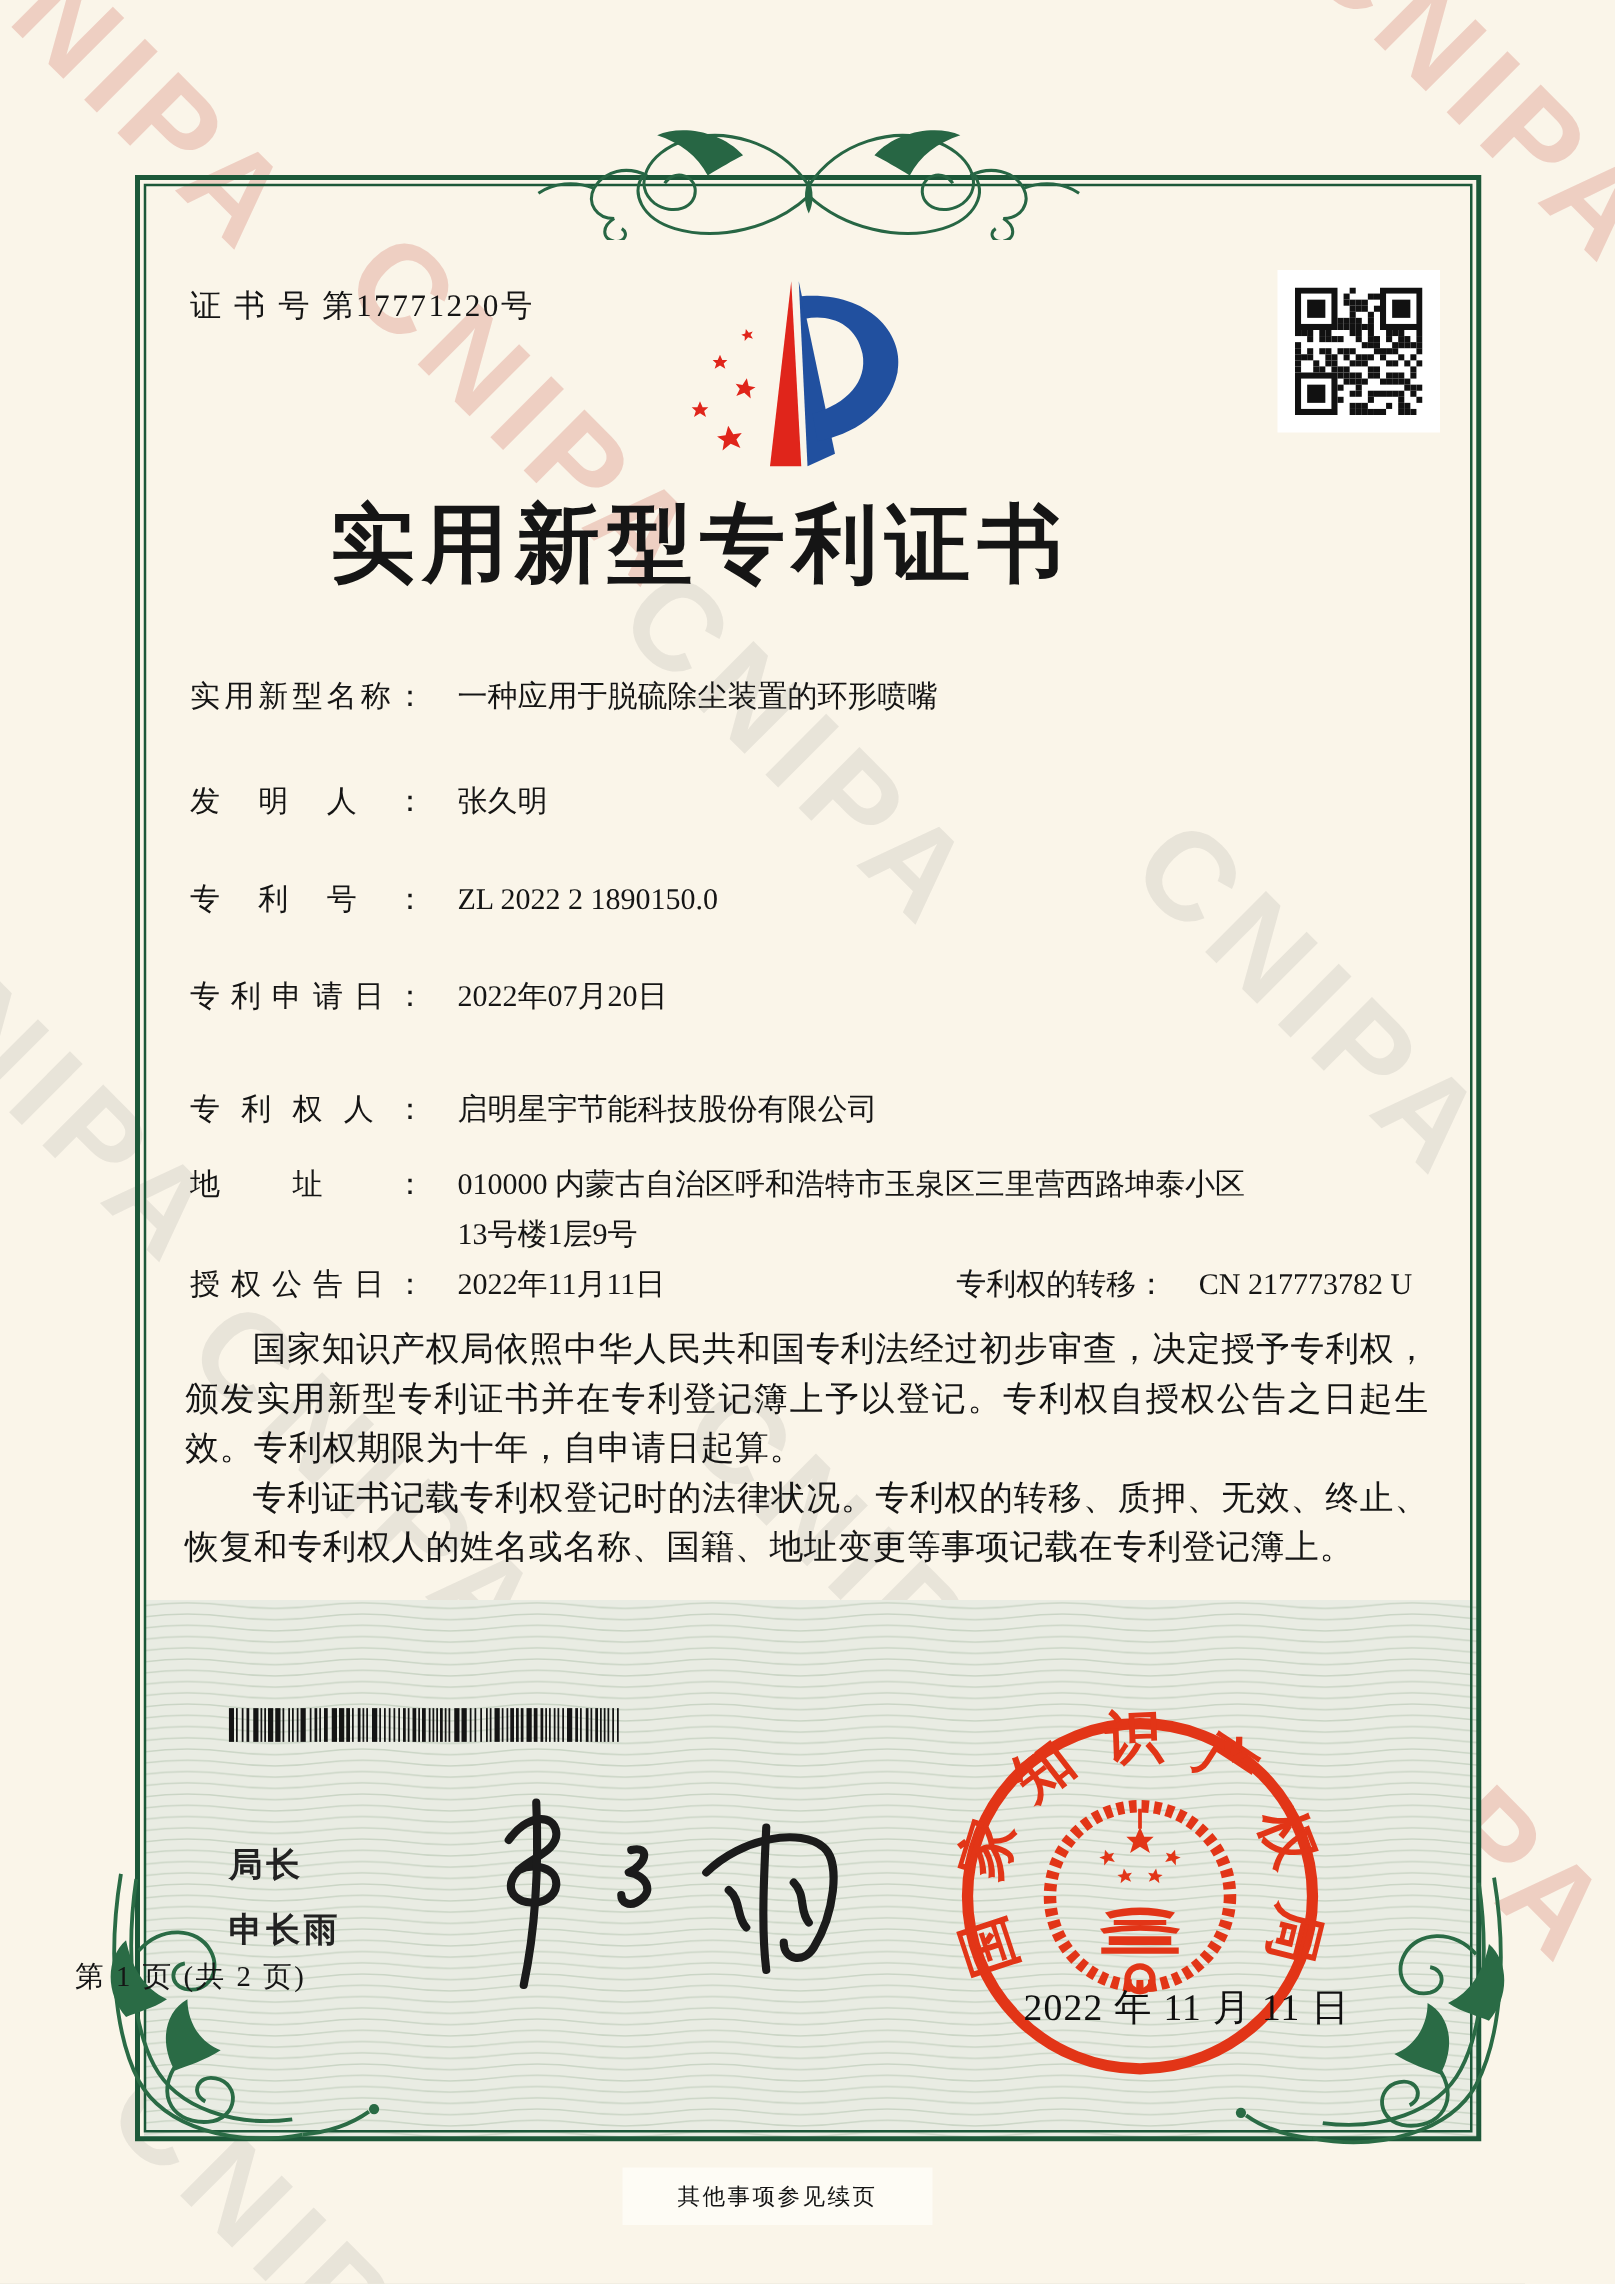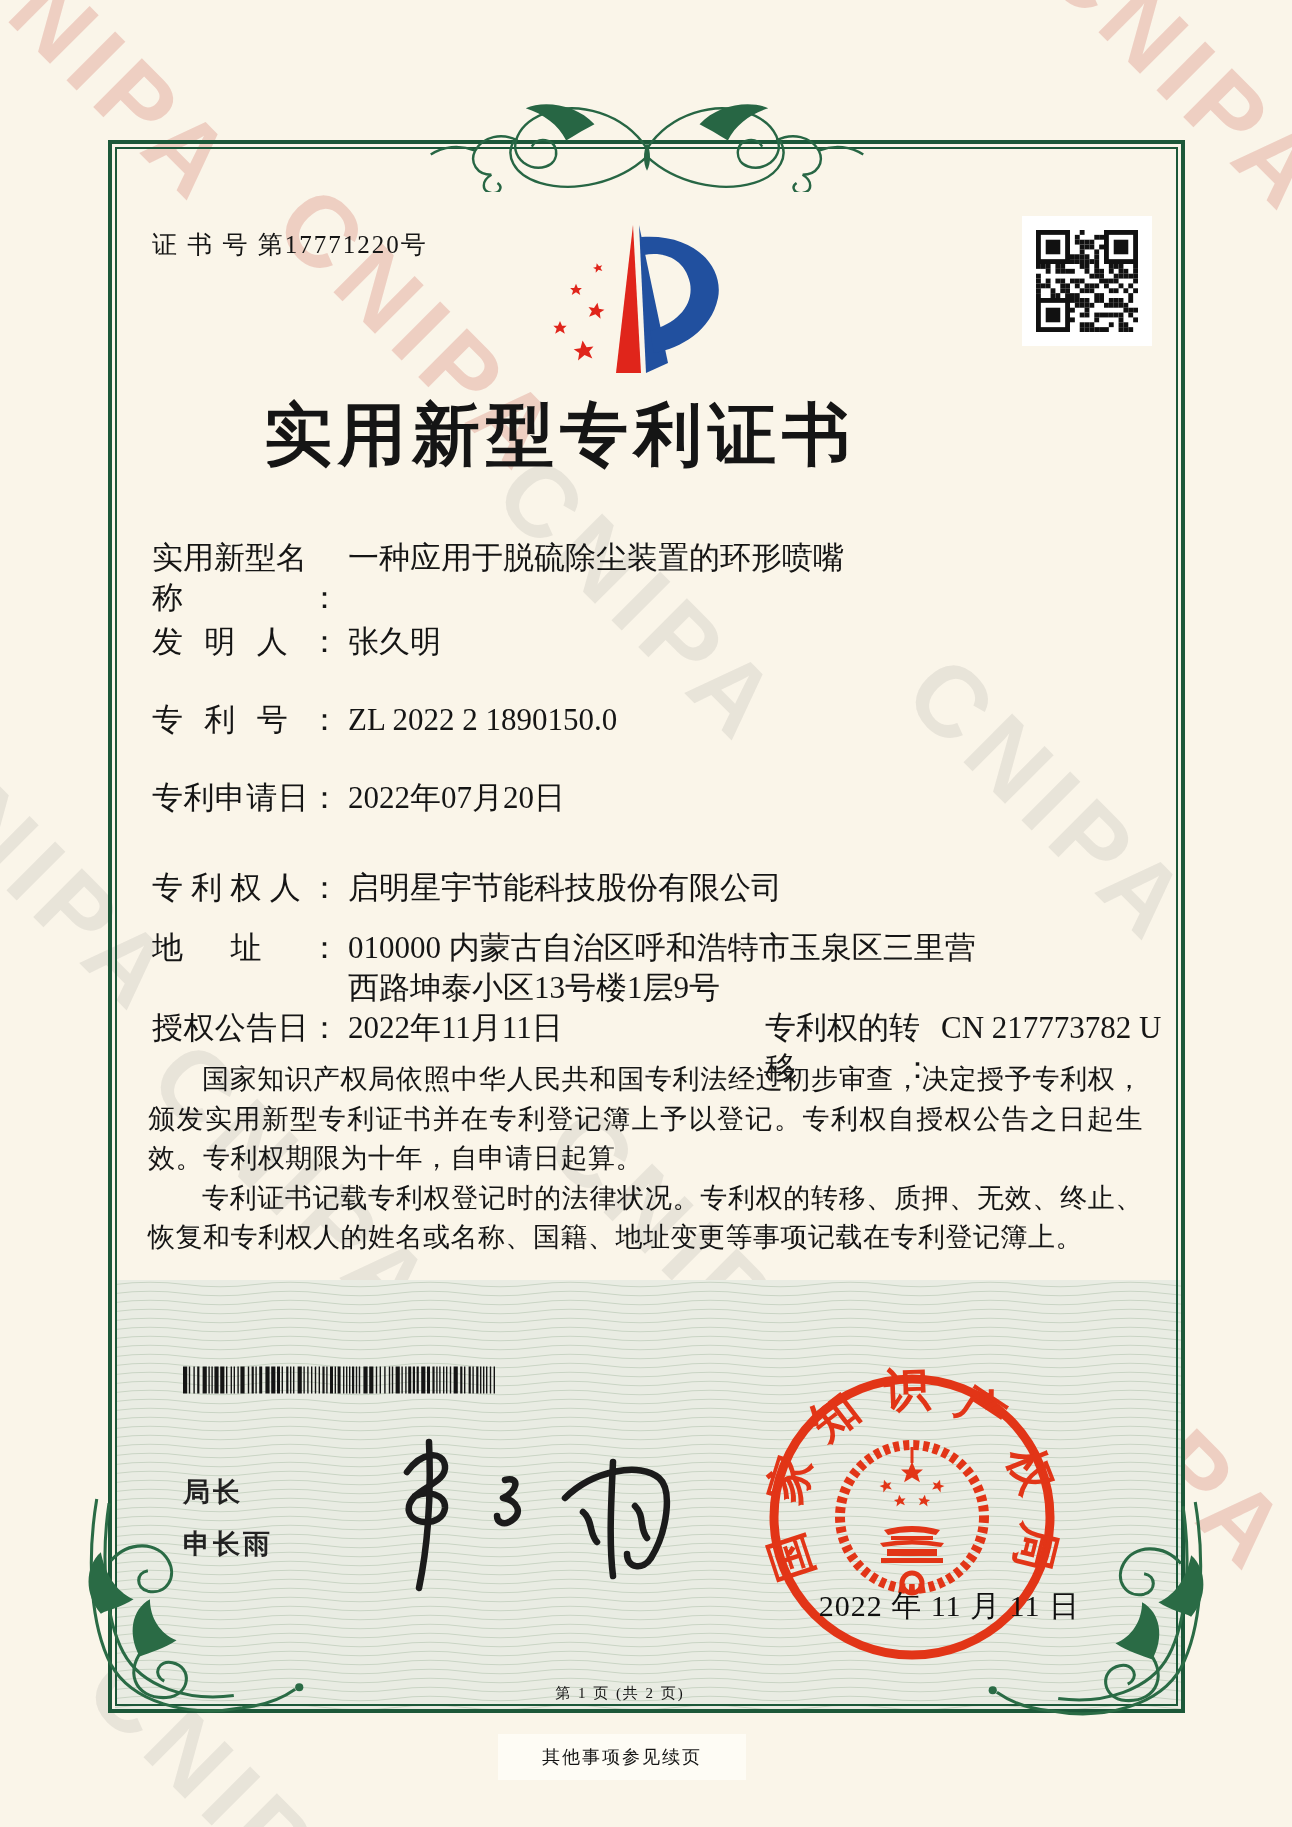--- a/index.html
+++ b/index.html
@@ -16,21 +16,21 @@
   .wm-pink{color:rgba(213,118,106,0.30);}
   .wm-gray{color:rgba(110,110,110,0.12);}
   
   .certno{position:absolute;left:152px;top:228px;font-size:25px;letter-spacing:2px;}
   .logo{position:absolute;left:546px;top:213px;}
   .qrbox{position:absolute;left:1022px;top:216px;width:130px;height:130px;background:#fff;}
   .qrbox svg{position:absolute;left:14px;top:14px;}
   .title{position:absolute;left:110px;top:390px;width:900px;text-align:center;
          font-size:68px;font-weight:bold;letter-spacing:6px;}
   
-  .frow{position:absolute;left:152px;display:flex;font-size:31px;line-height:40px;}
+  .frow{position:absolute;left:152px;display:flex;font-size:24px;line-height:40px;gap:18px;}
   .f-label{width:188px;text-align-last:justify;flex:none;}
   .f-value{margin-left:8px;}
   .addr .f-value{max-width:650px;}
   .grant-right{left:765px;}
   .grant-right .f-label{width:168px;}
   
   .bodytext{position:absolute;left:148px;top:1060px;width:995px;font-size:27px;
             line-height:39.5px;text-align:justify;letter-spacing:0.5px;}
   .bodytext p{margin:0;text-indent:2em;}
   
@@ -38,22 +38,22 @@
   .barcode{position:absolute;left:183px;top:1366px;}
   .commissioner-label,.commissioner-name{position:absolute;left:183px;
       font-family:"Liberation Sans","DejaVu Sans",sans-serif;font-size:27px;
       font-weight:700;letter-spacing:3px;color:#222;}
   .commissioner-label{top:1474px;}
   .commissioner-name{top:1526px;}
   .signature{position:absolute;left:355px;top:1428px;}
   .seal{position:absolute;left:762px;top:1367px;z-index:5;}
   .seal-date{position:absolute;left:760px;top:1586px;width:320px;text-align:right;
              font-size:30px;letter-spacing:1px;color:#101010;z-index:6;}
-  .pageinfo{position:absolute;left:60px;top:1684px;width:1120px;text-align:center;
-            font-size:15px;letter-spacing:2px;z-index:7;}
+  .pageinfo{position:absolute;left:60px;top:1566px;width:1120px;
+            font-size:23px;letter-spacing:2px;z-index:7;}
   .contband{position:absolute;left:498px;top:1734px;width:248px;height:46px;
             background:#fefcf5;text-align:center;line-height:46px;font-size:18px;
             letter-spacing:2px;}
   .orn-top{position:absolute;left:424px;top:96px;}
   .orn-bl{position:absolute;left:78px;top:1495px;}
   .orn-br{position:absolute;left:974px;top:1498px;}
 </style>
 </head>
 <body>
 

